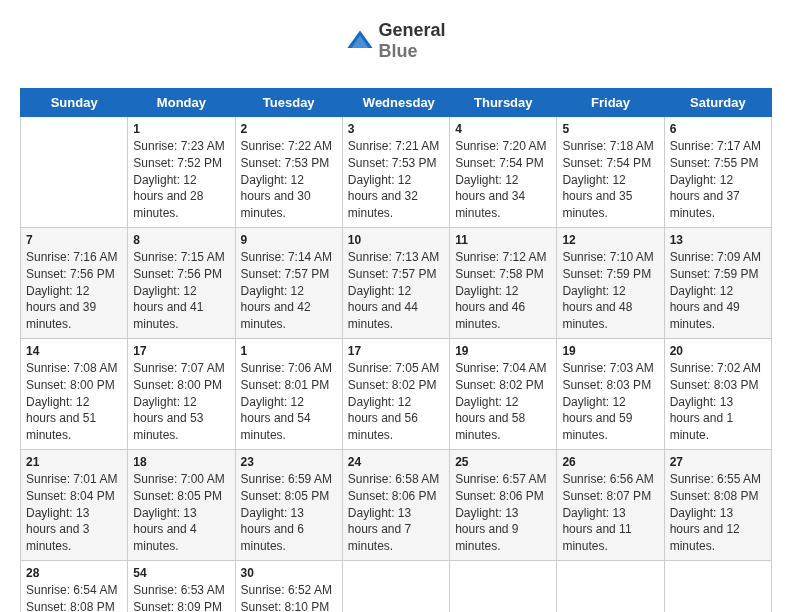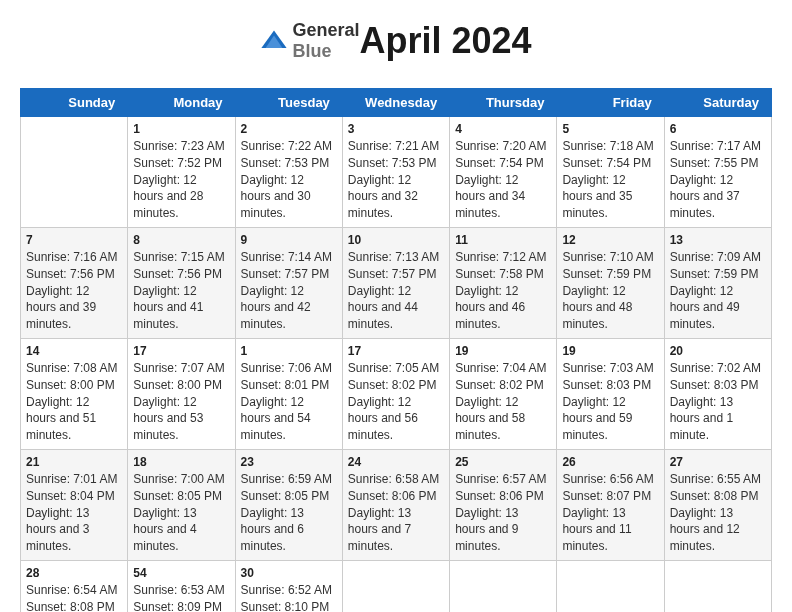--- a/index.html
+++ b/index.html
@@ -38,22 +38,22 @@
       color: #444;
     }
     table {
       width: 100%;
       border-collapse: collapse;
       table-layout: fixed;
     }
     thead th {
       background-color: #1a6bbf;
       color: white;
-      text-align: right;
-      padding: 6px 12px;
+      text-align: center;
+      padding: 6px 20px;
       font-size: 13px;
       font-weight: bold;
       border: 1px solid #1a6bbf;
     }
     tbody td {
       vertical-align: top;
       border: 1px solid #ccc;
       padding: 5px 5px;
       font-size: 10.5px;
       color: #222;
@@ -88,21 +88,20 @@
     <svg class="logo-icon" viewBox="0 0 40 40" xmlns="http://www.w3.org/2000/svg">
       <polygon points="20,5 38,30 2,30" fill="#1a6bbf"></polygon>
       <polygon points="20,12 32,30 8,30" fill="#4a90d9"></polygon>
     </svg>
     <div>
       <span style="font-size:18px;font-weight:bold;color:#333;">General</span><br>
       <span style="font-size:18px;font-weight:bold;color:#737373;">Blue</span>
     </div>
   </div>
   <div class="title-block">
-    <div class="main-title">April 2024</div>
   </div>
 </div>
 
 <table>
   <thead>
     <tr>
       <th>Sunday</th>
       <th>Monday</th>
       <th>Tuesday</th>
       <th>Wednesday</th>

